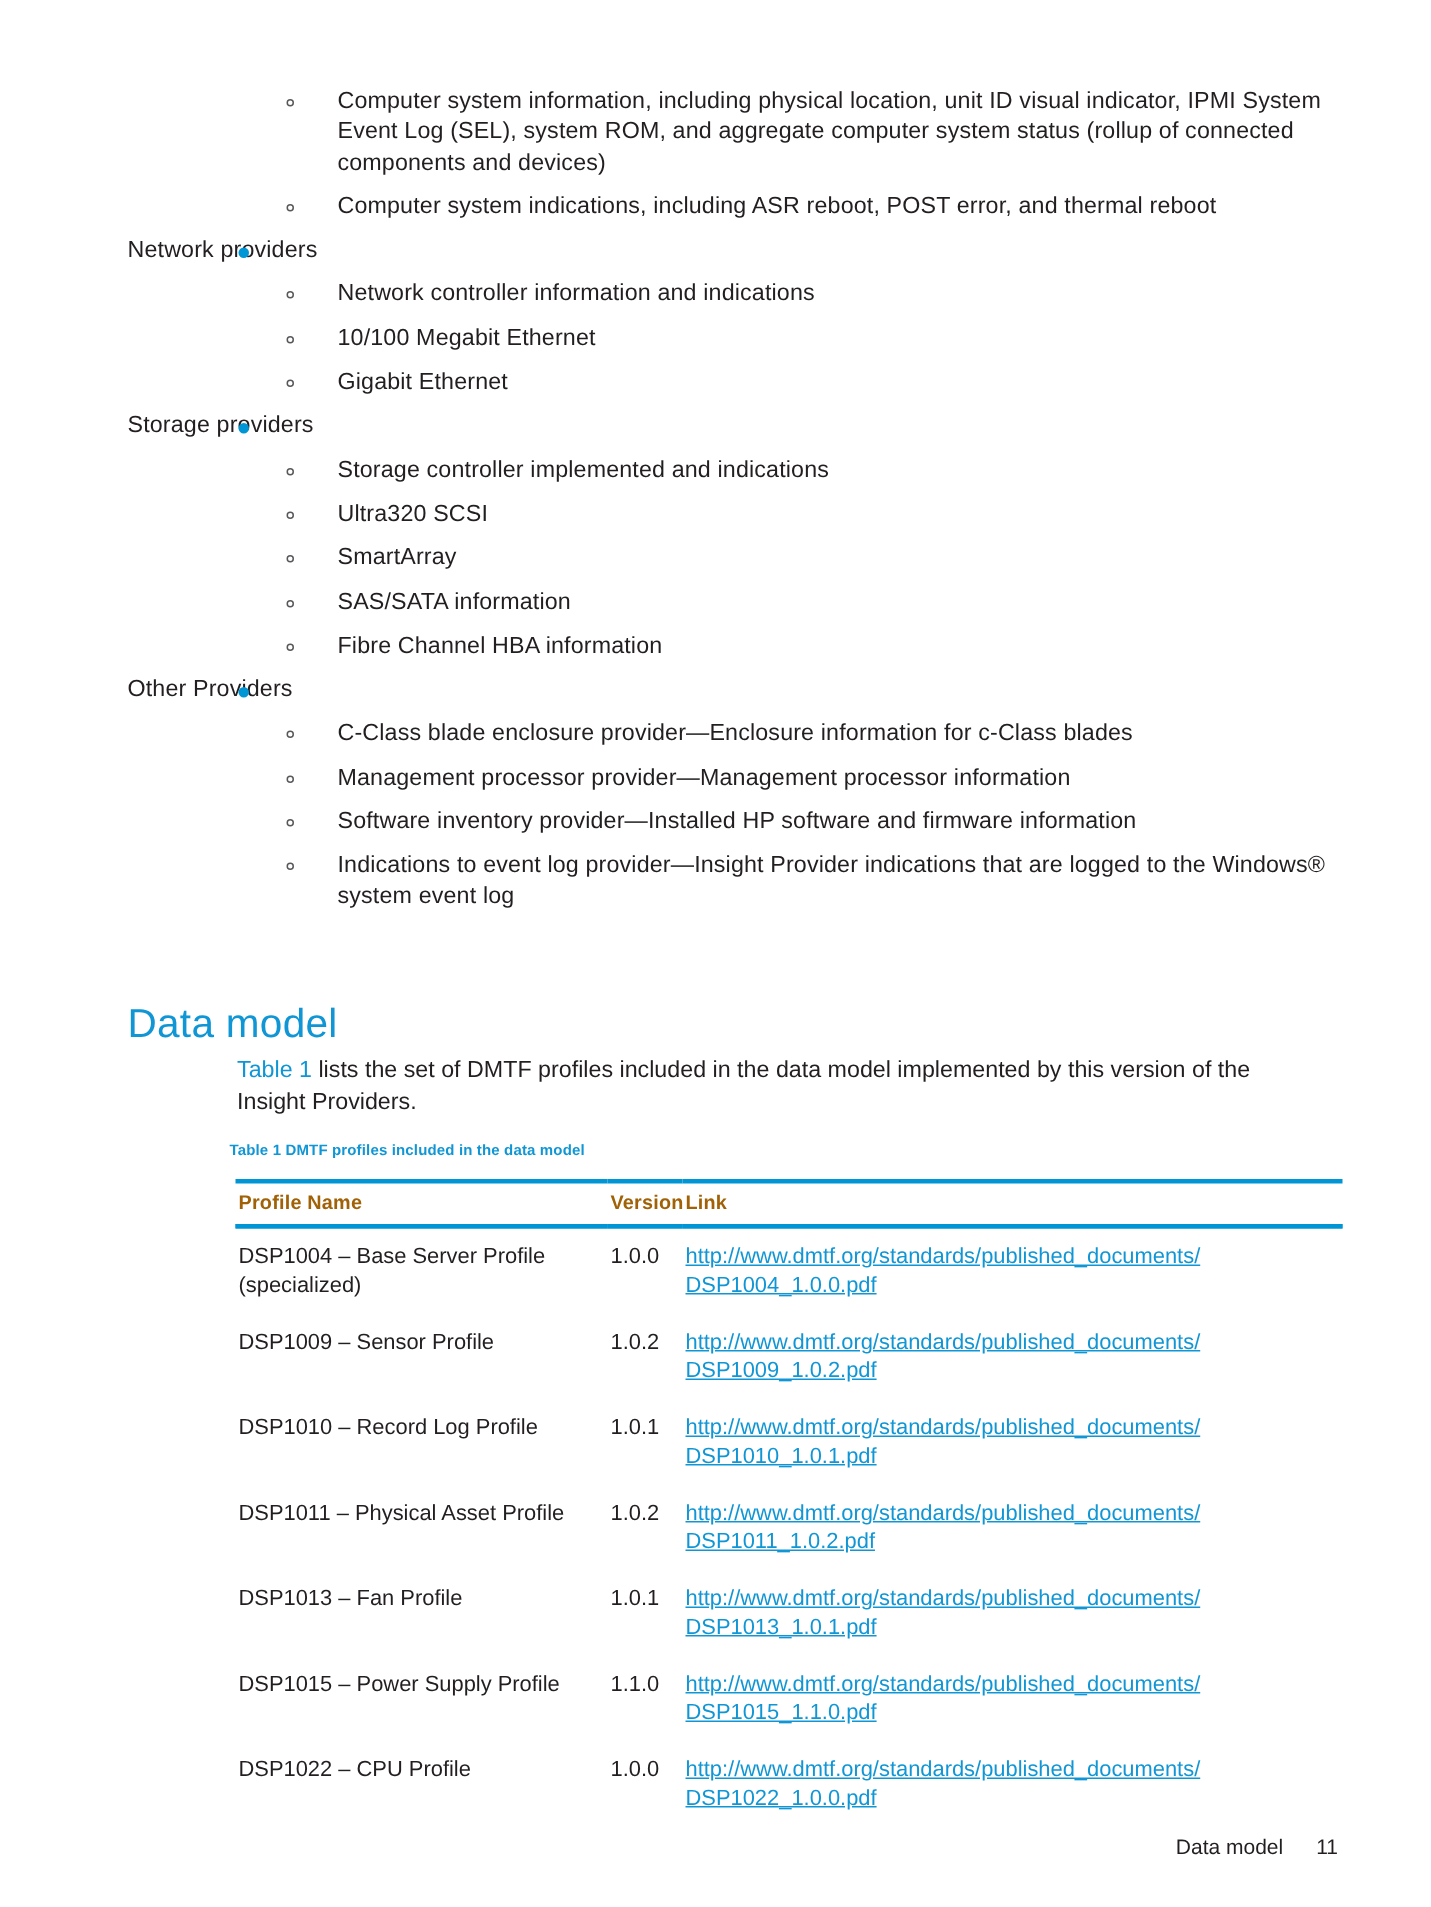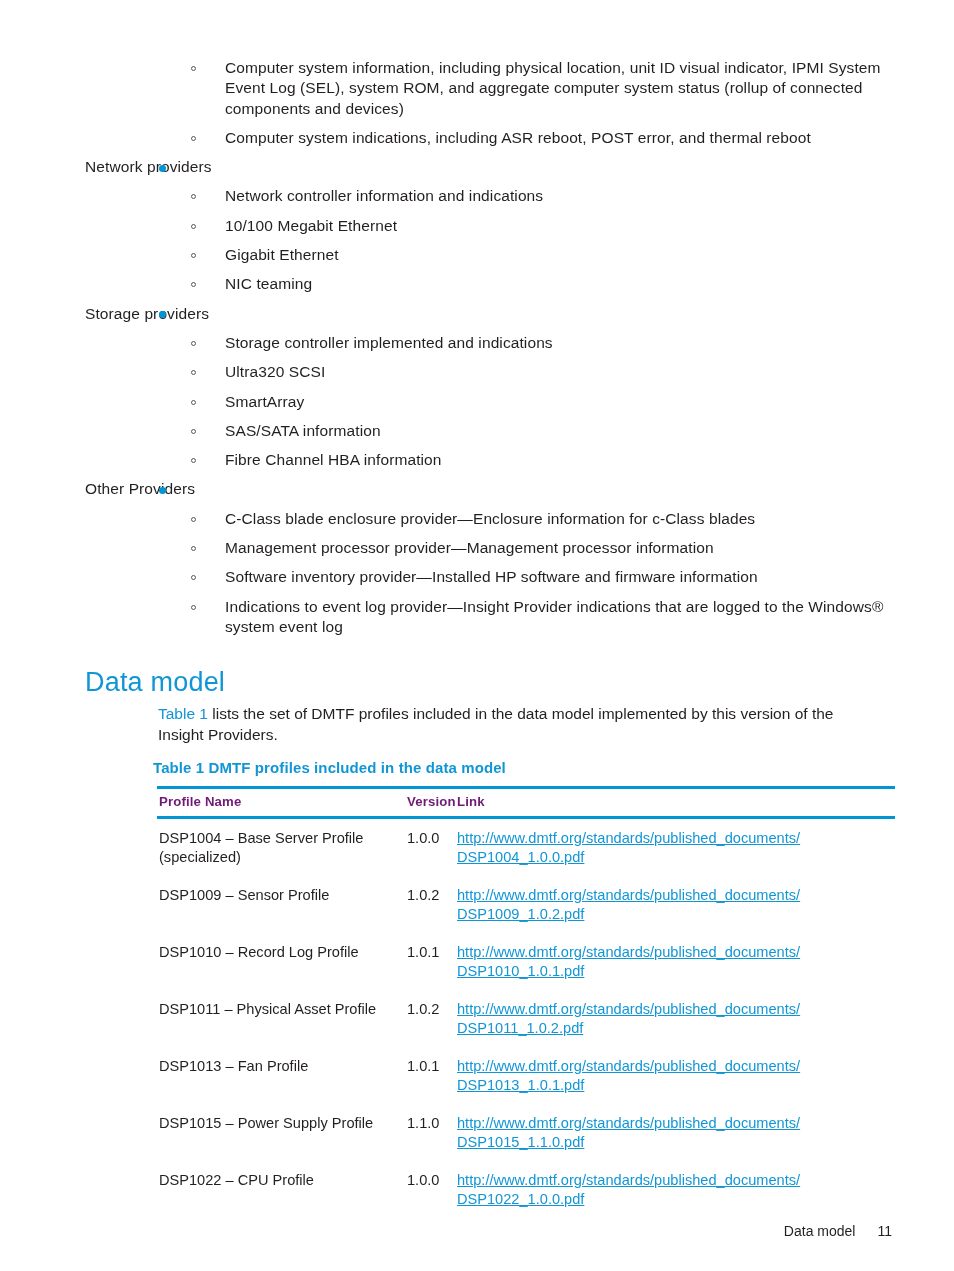--- a/index.html
+++ b/index.html
@@ -94,21 +94,21 @@
   .xref {
     color: #1196d5;
     text-decoration: none;
   }
 
   
   .table-caption {
     position: absolute;
     left: 153px;
     top: 758px;
-    font-size: 15px;
+    font-size: 10px;
     line-height: 20px;
     font-weight: bold;
     color: #1196d5;
     letter-spacing: 0.1px;
   }
 
   
   .table-wrap {
     position: absolute;
     left: 157px;
@@ -121,21 +121,21 @@
     table-layout: fixed;
   }
   table.dmtf col.c-name    { width: 248px; }
   table.dmtf col.c-version { width: 50px; }
   table.dmtf col.c-link    { width: 440px; }
 
   table.dmtf thead th {
     text-align: left;
     font-size: 13.2px;
     font-weight: bold;
-    color: #701a75;
+    color: #a16207;
     padding: 5px 2px 7px 2px;
     border-top: 3px solid #0096d6;
     border-bottom: 3px solid #0096d6;
     vertical-align: bottom;
     letter-spacing: 0.15px;
   }
   table.dmtf tbody td {
     font-size: 14.6px;
     line-height: 19px;
     color: #231f20;
@@ -172,21 +172,20 @@
 
 <div class="page">
 
   <div class="list-block" id="bullet-list" style="top:58px;">
       <div class="li lvl2"><span class="marker"></span><span>Computer system information, including physical location, unit ID visual indicator, IPMI System Event Log (SEL), system ROM, and aggregate computer system status (rollup of connected components and devices)</span></div>
       <div class="li lvl2"><span class="marker"></span><span>Computer system indications, including ASR reboot, POST error, and thermal reboot</span></div>
       <div class="li lvl1"><span class="marker"></span><span>Network providers</span></div>
       <div class="li lvl2"><span class="marker"></span><span>Network controller information and indications</span></div>
       <div class="li lvl2"><span class="marker"></span><span>10/100 Megabit Ethernet</span></div>
       <div class="li lvl2"><span class="marker"></span><span>Gigabit Ethernet</span></div>
-      <div class="li lvl2"><span class="marker"></span><span>NIC teaming</span></div>
       <div class="li lvl1"><span class="marker"></span><span>Storage providers</span></div>
       <div class="li lvl2"><span class="marker"></span><span>Storage controller implemented and indications</span></div>
       <div class="li lvl2"><span class="marker"></span><span>Ultra320 SCSI</span></div>
       <div class="li lvl2"><span class="marker"></span><span>SmartArray</span></div>
       <div class="li lvl2"><span class="marker"></span><span>SAS/SATA information</span></div>
       <div class="li lvl2"><span class="marker"></span><span>Fibre Channel HBA information</span></div>
       <div class="li lvl1"><span class="marker"></span><span>Other Providers</span></div>
       <div class="li lvl2"><span class="marker"></span><span>C-Class blade enclosure provider—Enclosure information for c-Class blades</span></div>
       <div class="li lvl2"><span class="marker"></span><span>Management processor provider—Management processor information</span></div>
       <div class="li lvl2"><span class="marker"></span><span>Software inventory provider—Installed HP software and firmware information</span></div>

